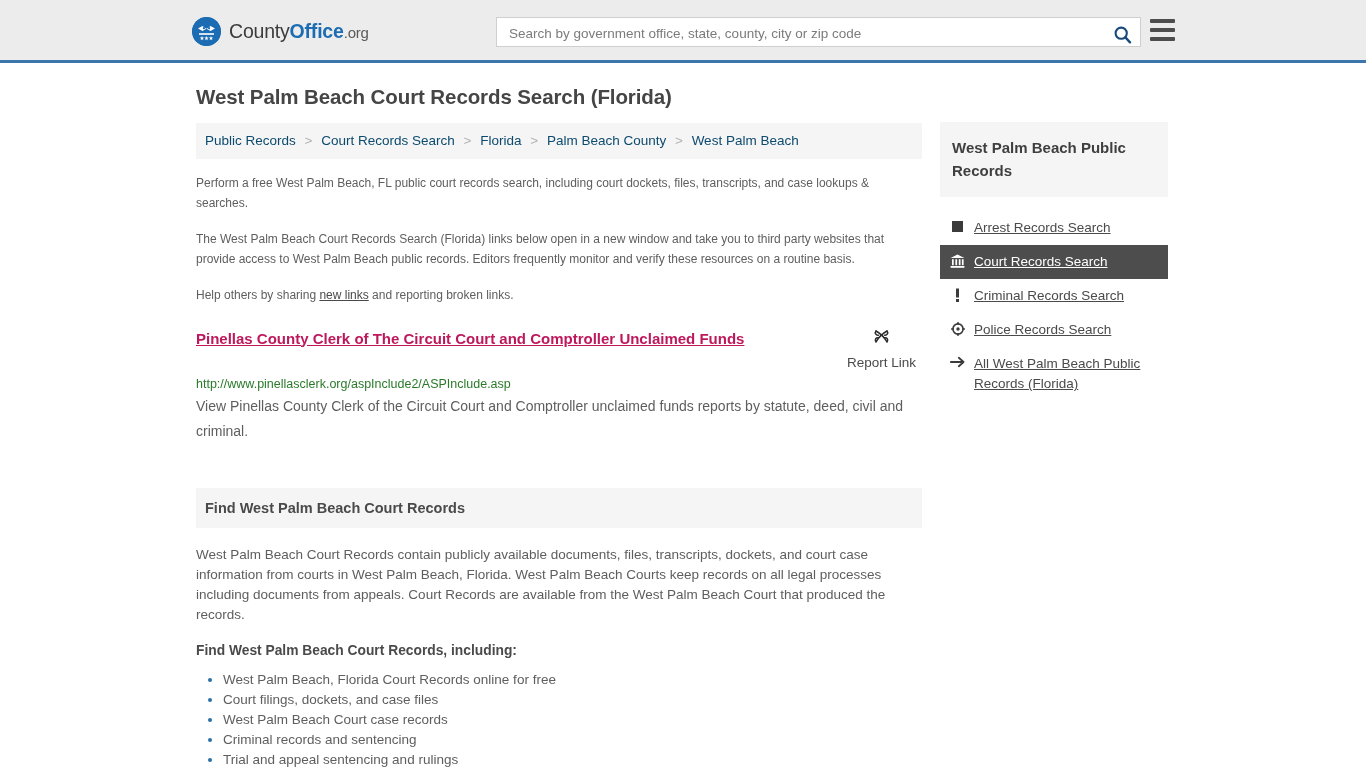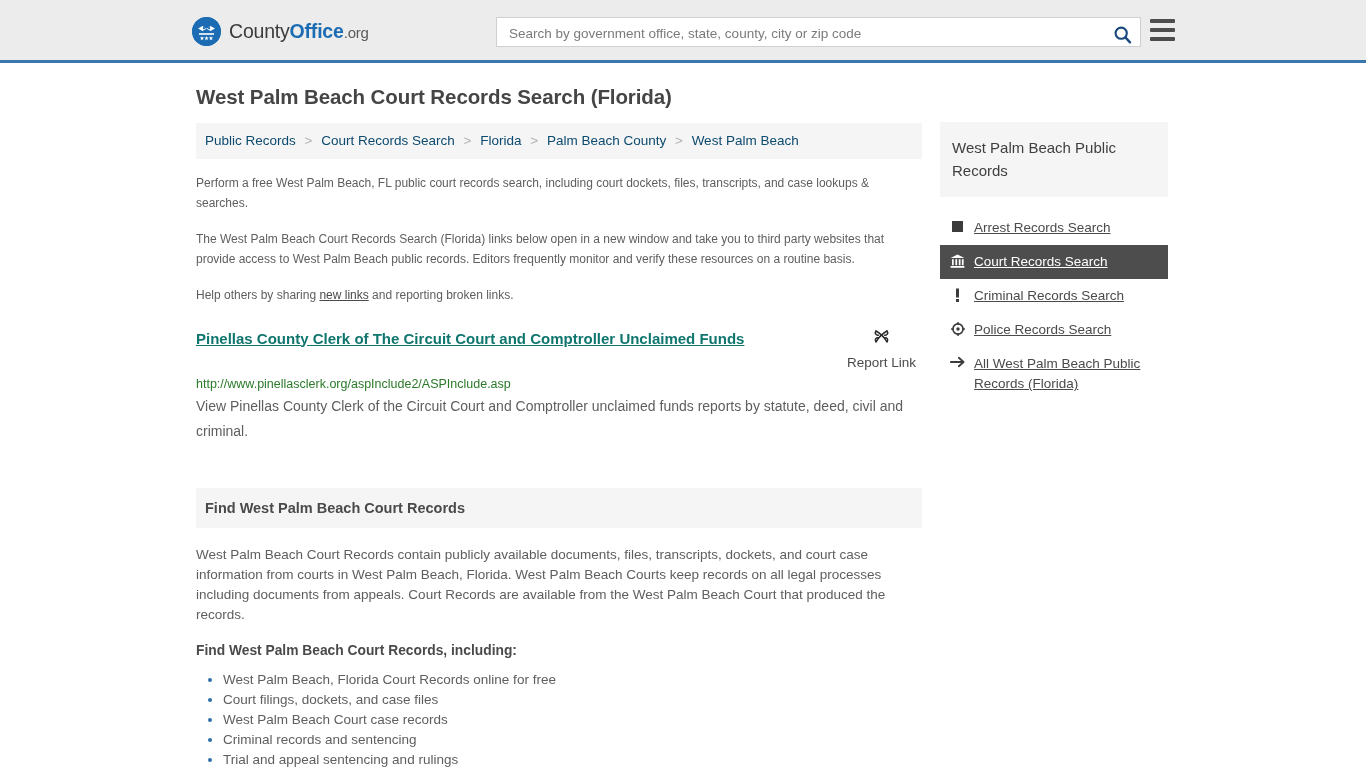--- a/index.html
+++ b/index.html
@@ -166,21 +166,21 @@
     margin-top: 24px;
   }
   .result-head {
     display: flex;
     align-items: baseline;
     gap: 14px;
   }
   .result-title {
     font-size: 15px;
     font-weight: bold;
-    color: #0f766e;
+    color: #be185d;
     text-decoration: underline;
     line-height: 20px;
   }
   .report-link {
     display: inline-flex;
     align-items: center;
     gap: 8px;
     font-size: 13.5px;
     color: #4a4a4a;
     text-decoration: none;
@@ -237,21 +237,21 @@
     color: #5e5e5e;
     margin-bottom: 0px;
   }
   ul.feature-list li::marker { color: #2f6fa8; font-size: 13px; }
 
   
   .side-title {
     background: #f5f5f5;
     padding: 14px 12px 15px 12px;
     font-size: 15px;
-    font-weight: normal;
+    font-weight: bold;
     color: #3f3f3f;
     line-height: 23px;
   }
   .side-list { margin-top: 14px; }
   .side-item {
     display: flex;
     align-items: flex-start;
     gap: 9px;
     padding: 7px 10px 7px 10px;
     text-decoration: none;

